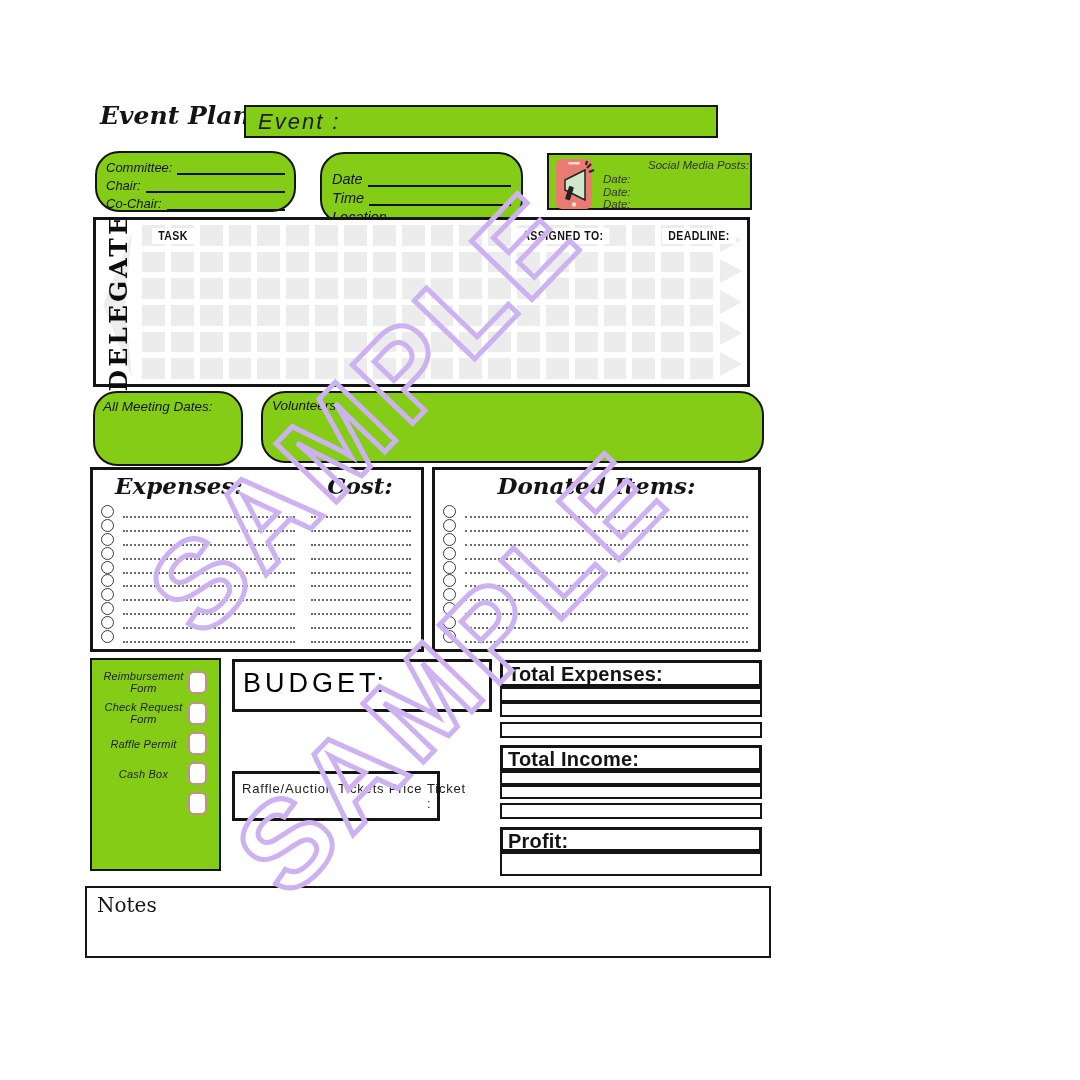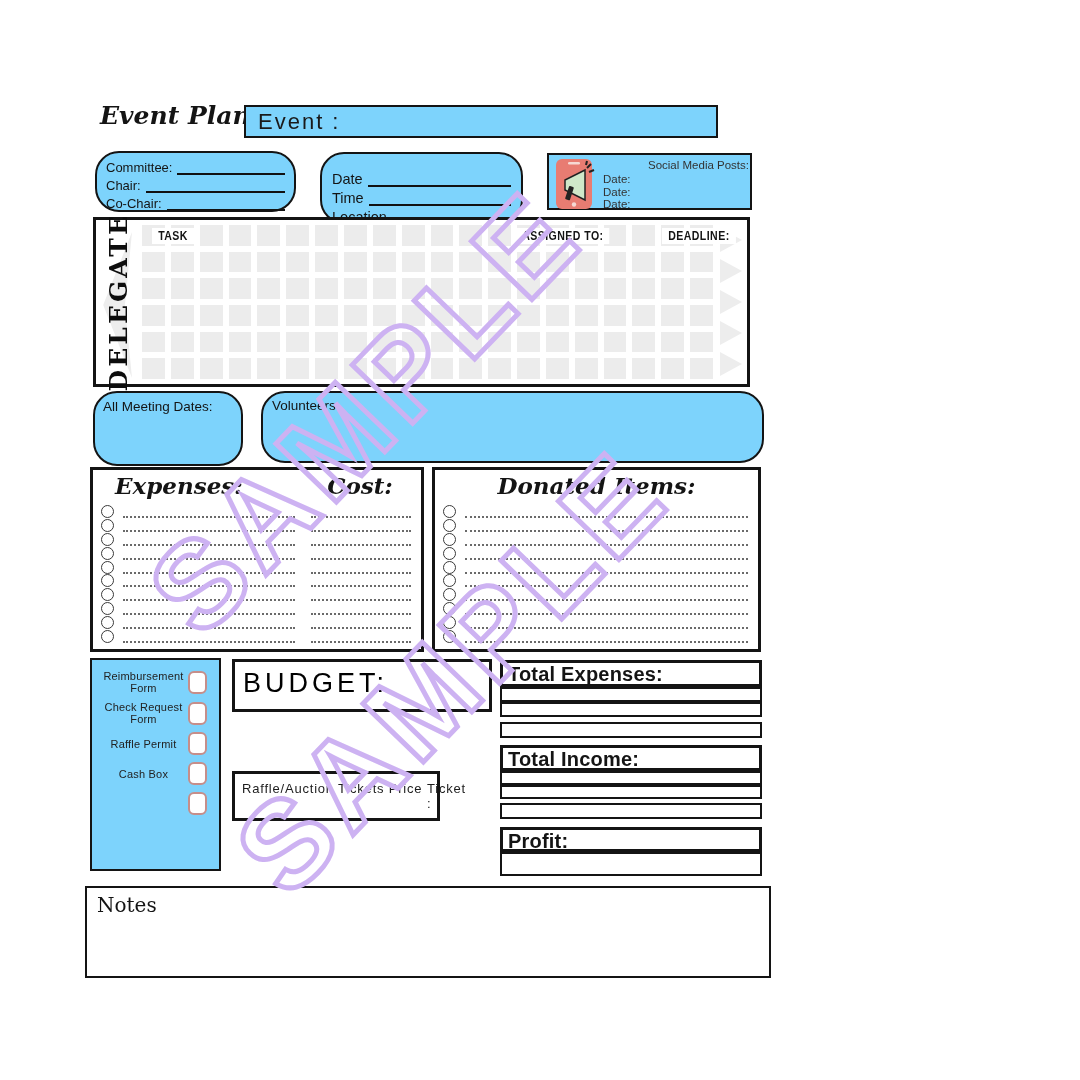--- a/index.html
+++ b/index.html
@@ -1,19 +1,19 @@
 <!DOCTYPE html>
 <html><head>
 <meta charset="utf-8">
 <style>
   html,body{margin:0;padding:0;background:#ffffff;}
   #canvas{position:relative;width:1080px;height:1080px;background:#ffffff;overflow:hidden;
           font-family:"Liberation Sans", sans-serif;color:#141414;}
   .box{position:absolute;box-sizing:border-box;background:#ffffff;border:3px solid #141414;}
-  .cream{background:#7dd3fc;}
+  .cream{background:#84cc16;font-style:italic;}
   .thin{border-width:2px;border-radius:24px;}
 
   
   .title-script{position:absolute;left:100px;top:101px;font-family:"DejaVu Serif",serif;
     font-style:italic;font-weight:bold;font-size:25px;letter-spacing:0px;color:#141414;}
   .event-box{left:244px;top:105px;width:474px;height:33px;border-width:2.5px;}
   .event-label{position:absolute;left:12px;top:2px;font-size:22px;letter-spacing:2px;color:#1a1a1a;}
 
   
   .info-line{display:flex;align-items:flex-end;margin-bottom:3px;}
@@ -74,21 +74,21 @@
   .budget-title{position:absolute;left:8px;top:6px;font-size:27px;letter-spacing:4px;color:#000000;}
   .b-lbl{position:absolute;top:7px;font-size:15px;letter-spacing:1.5px;color:#1c1c1c;}
   .b-lbl-sm{position:absolute;top:7px;font-size:13px;letter-spacing:.8px;color:#1c1c1c;}
 
   
   .tot-header{position:absolute;left:500px;width:262px;border:3px solid #141414;background:#fff;
     box-sizing:border-box;font-weight:bold;font-size:20px;padding:0 5px;letter-spacing:.2px;}
   .tot-row{position:absolute;left:500px;width:262px;border:2.5px solid #141414;background:#fff;box-sizing:border-box;}
 
   
-  .notes-box{left:85px;top:886px;width:686px;height:92px;border-width:2.5px;padding:5px 10px;}
+  .notes-box{left:85px;top:886px;width:686px;height:72px;border-width:2.5px;padding:5px 10px;}
   .notes-lbl{font-family:"DejaVu Serif",serif;font-size:20px;}
 
   
   .watermark{position:absolute;z-index:50;pointer-events:none;font-weight:bold;font-size:122px;
     letter-spacing:8px;color:transparent;-webkit-text-stroke:5px #cdb2f2;white-space:nowrap;}
   .wm1{left:365px;top:412px;transform:translate(-50%,-50%) rotate(-46deg);}
   .wm2{left:452px;top:672px;transform:translate(-50%,-50%) rotate(-46deg);}
 </style>
 </head>
 <body>

